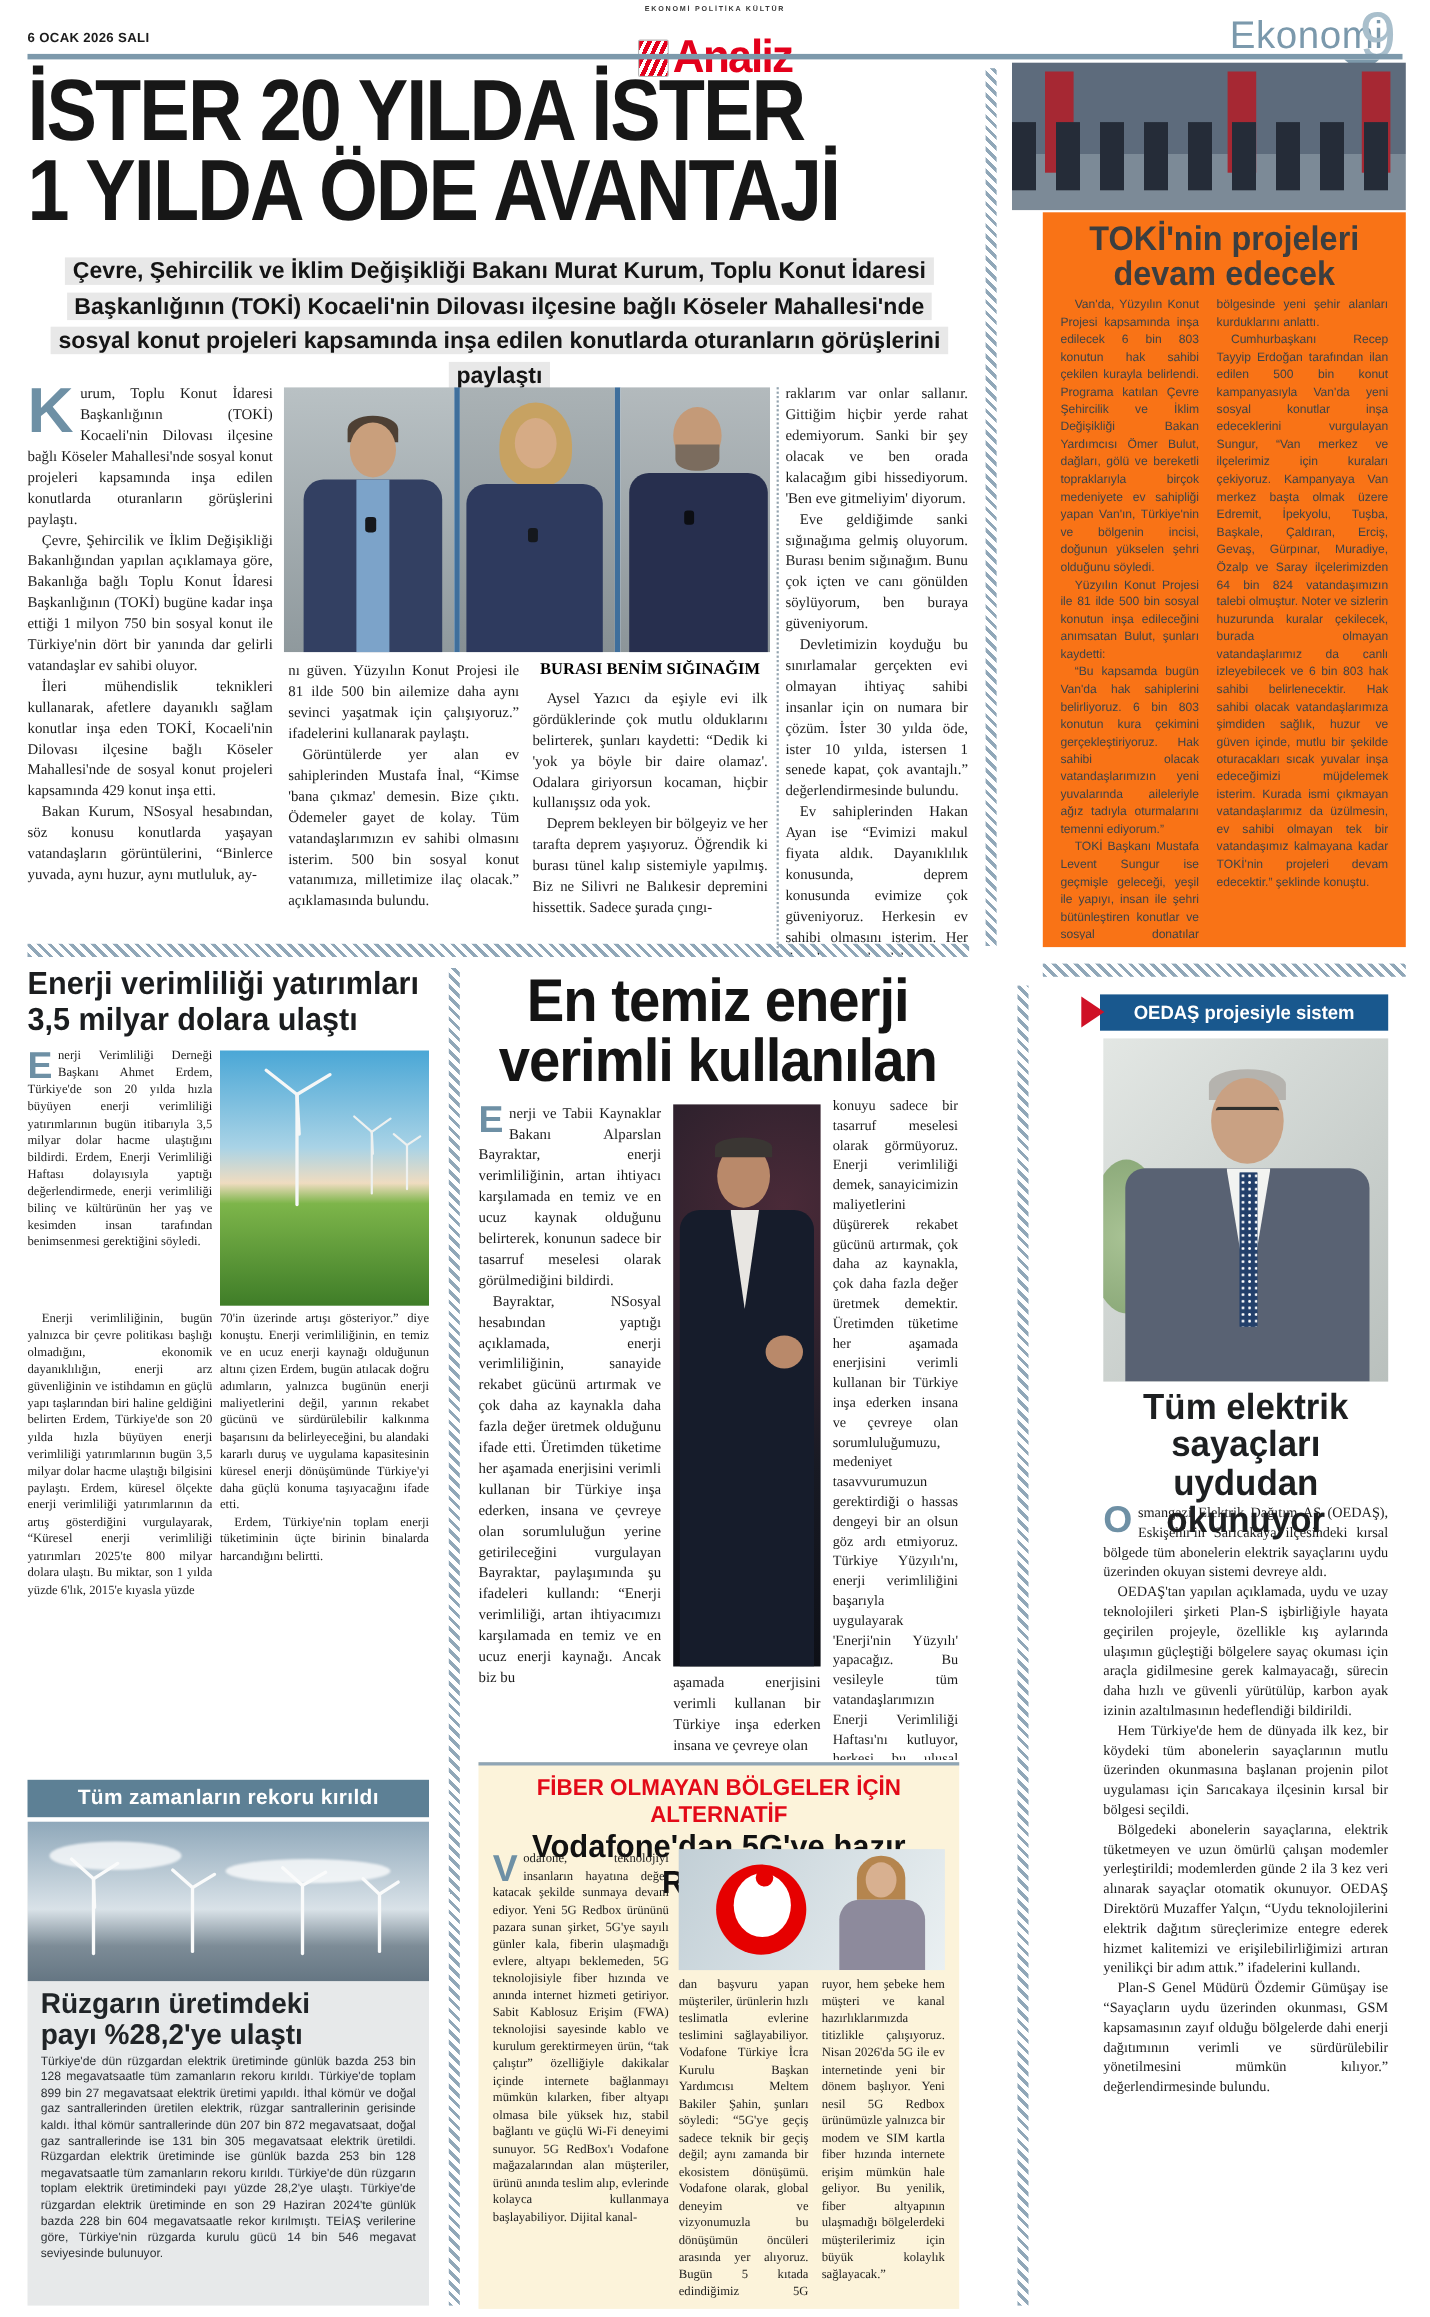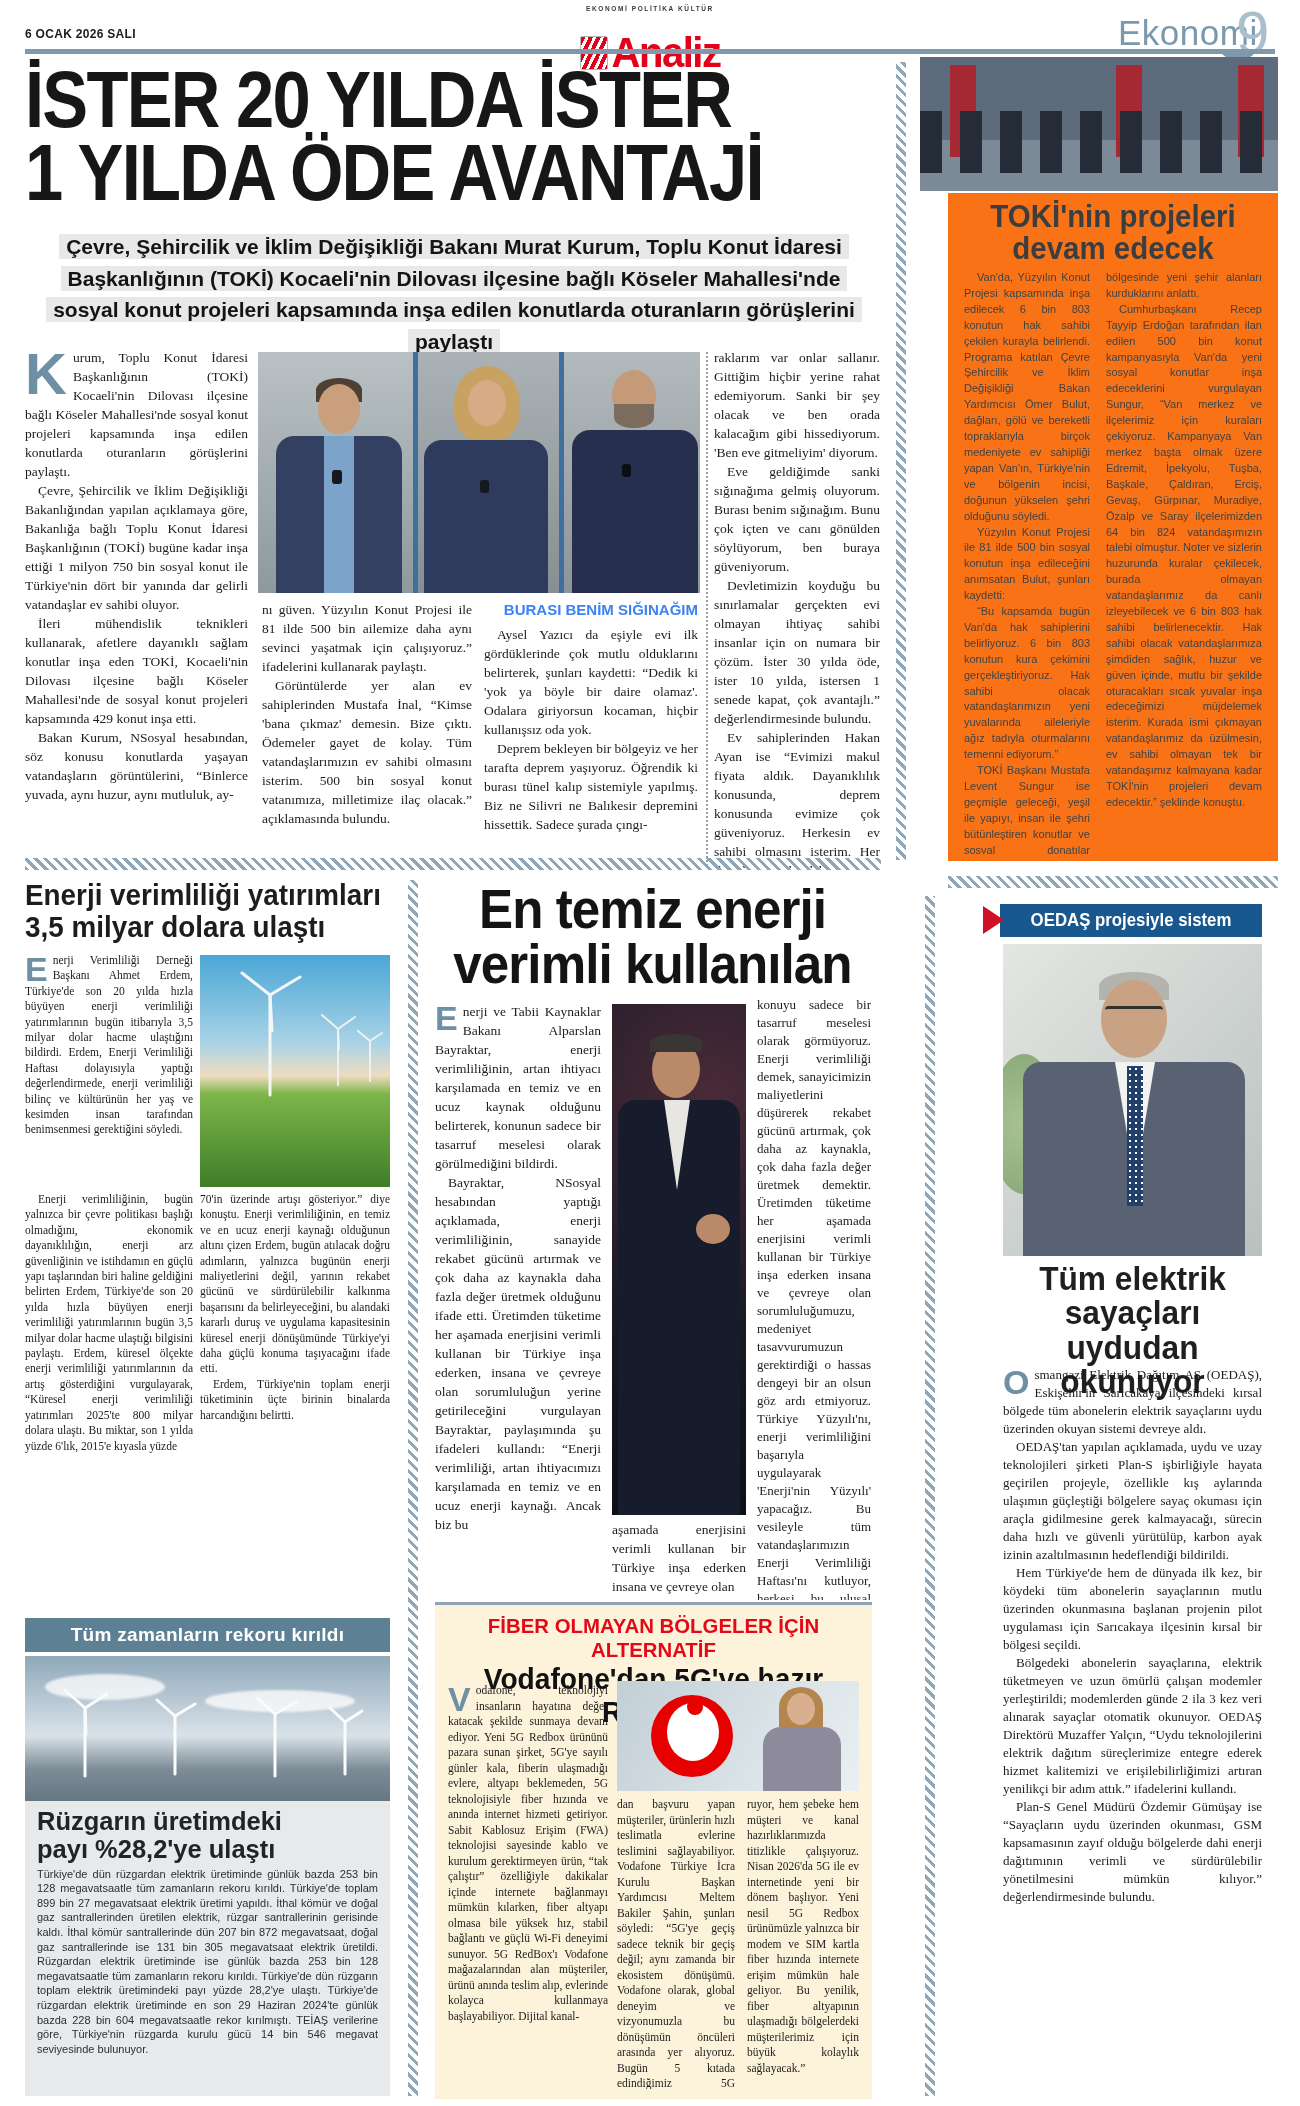--- a/index.html
+++ b/index.html
@@ -38,21 +38,21 @@
   .m-headline{position:absolute;left:25px;top:64px;width:980px;font-size:79px;line-height:.92;
      font-weight:900;letter-spacing:-2px;transform:scaleX(.87);transform-origin:left top;color:#171717;}
   .m-subhead{position:absolute;left:30px;top:231px;width:848px;text-align:center;
      font-size:21px;line-height:1.5;font-weight:bold;color:#141414;}
   .m-subhead .hl{background:#e8e8e8;padding:1px 7px;-webkit-box-decoration-break:clone;box-decoration-break:clone;}
   .m-body{font-size:13.5px;line-height:19px;}
   .m-col1{left:25px;top:348px;width:223px;height:518px;}
   .m-col2{left:262px;top:600px;width:210px;height:266px;}
   .m-col3{left:484px;top:600px;width:214px;height:266px;}
   .m-col4{left:714px;top:348px;width:166px;height:520px;}
-  .m-col3 h3{margin:0 0 6px 0;font-family:Liberation Sans, sans-serif;font-size:15px;font-weight:800;color:#3b82f6;text-align:right;}
+  .m-col3 h3{margin:0 0 6px 0;font-family:Liberation Serif, serif;font-size:15px;font-weight:800;color:#000000;text-align:center;}
 
   
   .photo{position:absolute;overflow:hidden;}
   .m-photo{left:258px;top:352px;width:442px;height:241px;display:flex;}
   .m-photo .panel{position:relative;height:100%;}
   .p1{width:160px;background:linear-gradient(180deg,#b9c1c4,#8f999d);}
   .p2{width:146px;background:linear-gradient(180deg,#aab2b5,#868f93);border-left:5px solid #3f6f9c;border-right:5px solid #3f6f9c;}
   .p3{width:141px;background:linear-gradient(180deg,#b3babd,#8c9599);}
   .head{position:absolute;border-radius:50%;}
   .body-shape{position:absolute;border-radius:18px 18px 0 0;}
@@ -197,21 +197,21 @@
     <div>
         <p class="para">Aysel Yazıcı da eşiyle evi ilk gördüklerinde çok mutlu olduklarını belirterek, şunları kaydetti: “Dedik ki 'yok ya böyle bir daire olamaz'. Odalara giriyorsun kocaman, hiçbir kullanışsız oda yok.</p>
         <p class="para">Deprem bekleyen bir bölgeyiz ve her tarafta deprem yaşıyoruz. Öğrendik ki burası tünel kalıp sistemiyle yapılmış. Biz ne Silivri ne Balıkesir depremini hissettik. Sadece şurada çıngı-</p>
       </div>
   </div>
 
   <div class="vdotted" style="left:706px;top:352px;height:514px;"></div>
 
   <div class="col serif m-body m-col4 cont">
     <div>
-        <p class="para">raklarım var onlar sallanır. Gittiğim hiçbir yerine rahat edemiyorum. Sanki bir şey olacak ve ben orada kalacağım gibi hissediyorum. 'Ben eve gitmeliyim' diyorum.</p>
+        <p class="para">raklarım var onlar sallanır. Gittiğim hiçbir yerde rahat edemiyorum. Sanki bir şey olacak ve ben orada kalacağım gibi hissediyorum. 'Ben eve gitmeliyim' diyorum.</p>
         <p class="para">Eve geldiğimde sanki sığınağıma gelmiş oluyorum. Burası benim sığınağım. Bunu çok içten ve canı gönülden söylüyorum, ben buraya güveniyorum.</p>
         <p class="para">Devletimizin koyduğu bu sınırlamalar gerçekten evi olmayan ihtiyaç sahibi insanlar için on numara bir çözüm. İster 30 yılda öde, ister 10 yılda, istersen 1 senede kapat, çok avantajlı.” değerlendirmesinde bulundu.</p>
         <p class="para">Ev sahiplerinden Hakan Ayan ise “Evimizi makul fiyata aldık. Dayanıklılık konusunda, deprem konusunda evimize çok güveniyoruz. Herkesin ev sahibi olmasını isterim. Her ilde her yerde daha da çok artsın bu projeler. Hem güvenilir hem uygun, daha ne ister ki insan?” şeklinde konuştu.</p>
       </div>
   </div>
 
   <div class="hatch" style="left:25px;top:858px;width:856px;height:12px;"></div>
   <div class="hatch" style="left:896px;top:62px;width:10px;height:798px;"></div>
   <div class="hatch" style="left:408px;top:880px;width:10px;height:1216px;"></div>
   <div class="hatch" style="left:925px;top:896px;width:10px;height:1200px;"></div>

